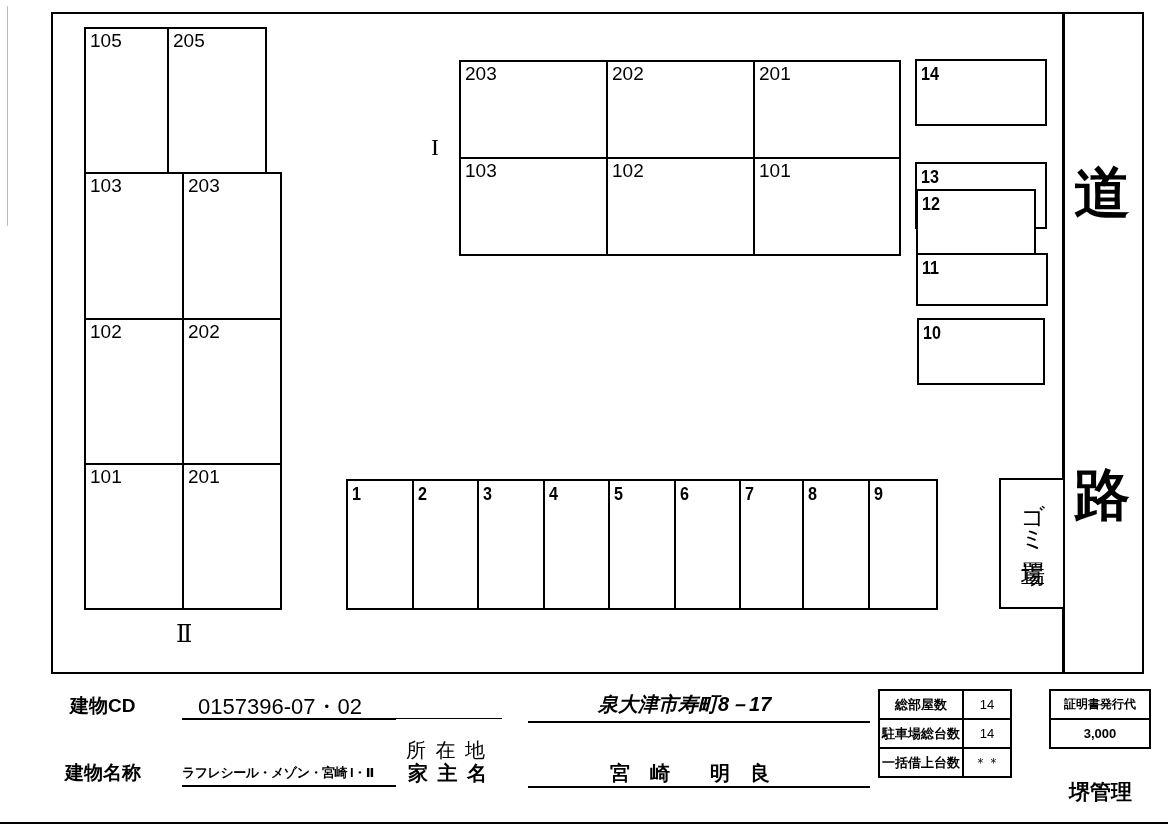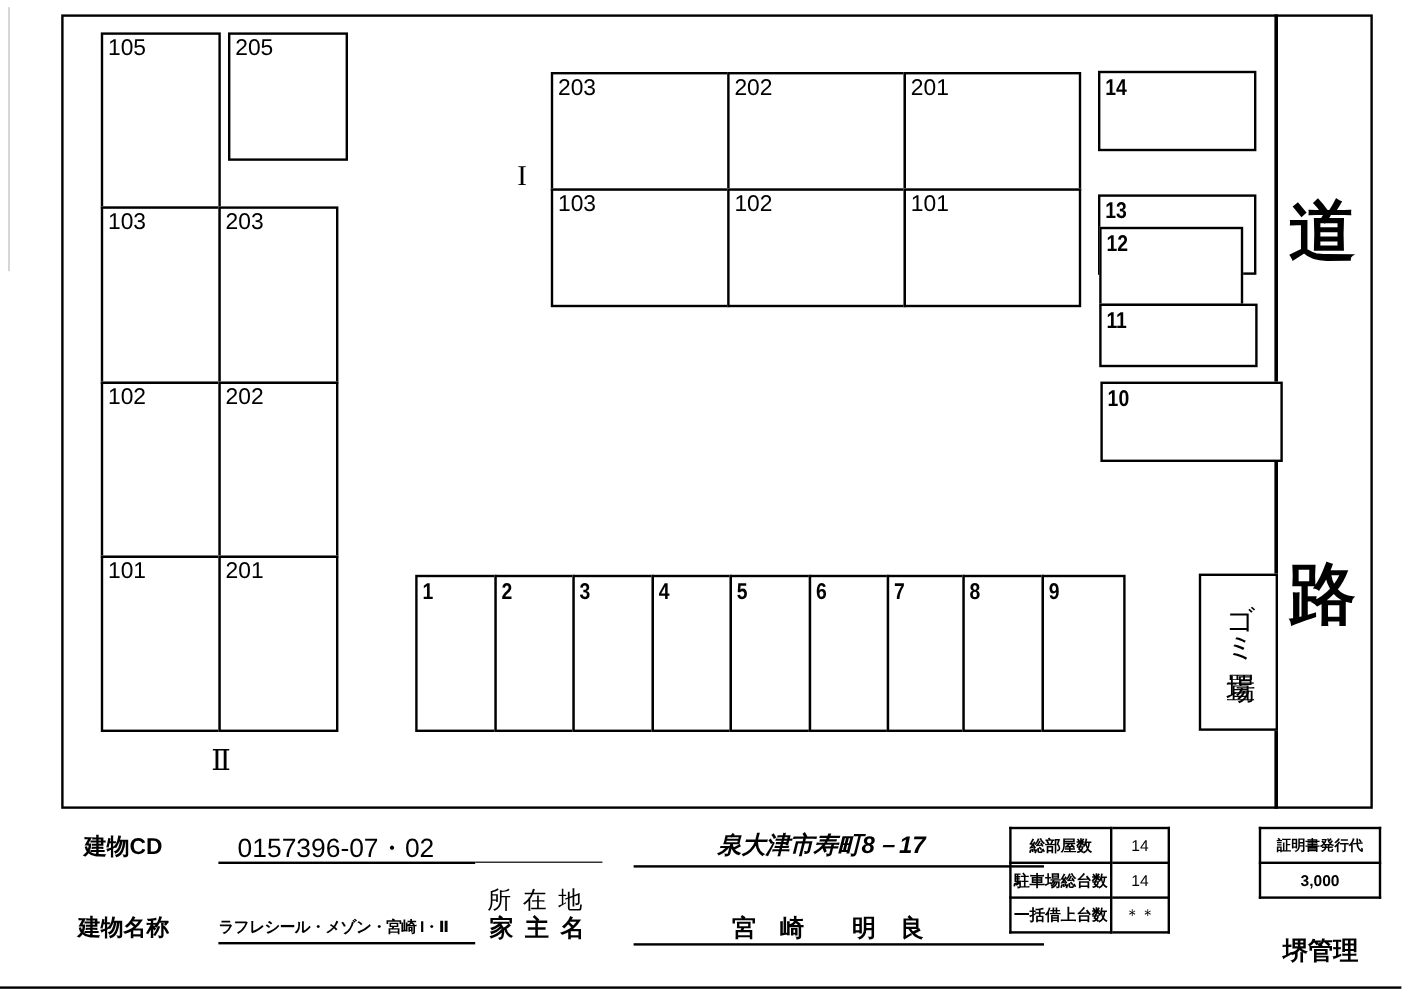--- a/index.html
+++ b/index.html
@@ -27,21 +27,21 @@
 <div class="abs" style="left:51px; top:12px; width:1093px; height:662px; border:2px solid #000;"></div>
 
 <div class="abs" style="left:1062px; top:12px; width:82px; height:662px; border-left:3px solid #000;"></div>
 <div class="road-char" style="left:1074px; top:163px;">道</div>
 <div class="road-char" style="left:1074px; top:465px;">路</div>
 
 <div>
   <div class="box" style="left:84px; top:27px; width:100px; height:147px;">
       <span class="lbl">105</span>
     </div>
-  <div class="box" style="left:190px; top:27px; width:100px; height:107px;">
+  <div class="box" style="left:167px; top:27px; width:100px; height:147px;">
       <span class="lbl">205</span>
     </div>
   <div class="box" style="left:84px; top:172px; width:100px; height:148px;">
       <span class="lbl">103</span>
     </div>
   <div class="box" style="left:182px; top:172px; width:100px; height:148px;">
       <span class="lbl">203</span>
     </div>
   <div class="box" style="left:84px; top:318px; width:100px; height:147px;">
       <span class="lbl">102</span>
@@ -86,21 +86,21 @@
     </div>
   <div class="box" style="left:915px; top:124px; width:132px; height:67px;margin-top:38px;">
       <span class="plbl">13</span>
     </div>
   <div class="box" style="left:916px; top:189px; width:120px; height:66px;">
       <span class="plbl">12</span>
     </div>
   <div class="box" style="left:916px; top:253px; width:132px; height:53px;">
       <span class="plbl">11</span>
     </div>
-  <div class="box" style="left:917px; top:318px; width:152px; height:67px;">
+  <div class="box" style="left:917px; top:318px; width:128px; height:67px;">
       <span class="plbl">10</span>
     </div>
 </div>
 
 <div>
   <div class="box" style="left:346px; top:479px; width:68px; height:131px;">
       <span class="plbl">1</span>
     </div>
   <div class="box" style="left:412px; top:479px; width:67px; height:131px;">
       <span class="plbl">2</span>
@@ -145,21 +145,21 @@
 
   <div class="footer-label" style="left:65px; top:760px;">建物名称</div>
   <div class="abs" style="left:182px; top:764px; font-size:13px; font-weight:bold; letter-spacing:-0.5px;">ラフレシール・メゾン・宮崎 I・Ⅱ</div>
   <div class="uline" style="left:182px; top:785px; width:214px;"></div>
 
   <div class="abs" style="left:408px; top:760px; font-size:20px; font-weight:bold; letter-spacing:2px;">家 主 名</div>
 
   <div class="abs" style="left:610px; top:760px; font-size:20px; font-weight:bold; white-space:pre;">宮　崎　　明　良</div>
   <div class="uline" style="left:528px; top:786px; width:342px;"></div>
 
-  <table class="info" style="left:841px; top:689px;">
+  <table class="info" style="left:878px; top:689px;">
     <tbody>
         <tr>
       <td style="width:78px;">総部屋数</td>
       <td class="val">14</td>
     </tr>
     <tr>
       <td>駐車場総台数</td>
       <td class="val">14</td>
     </tr>
     <tr>

